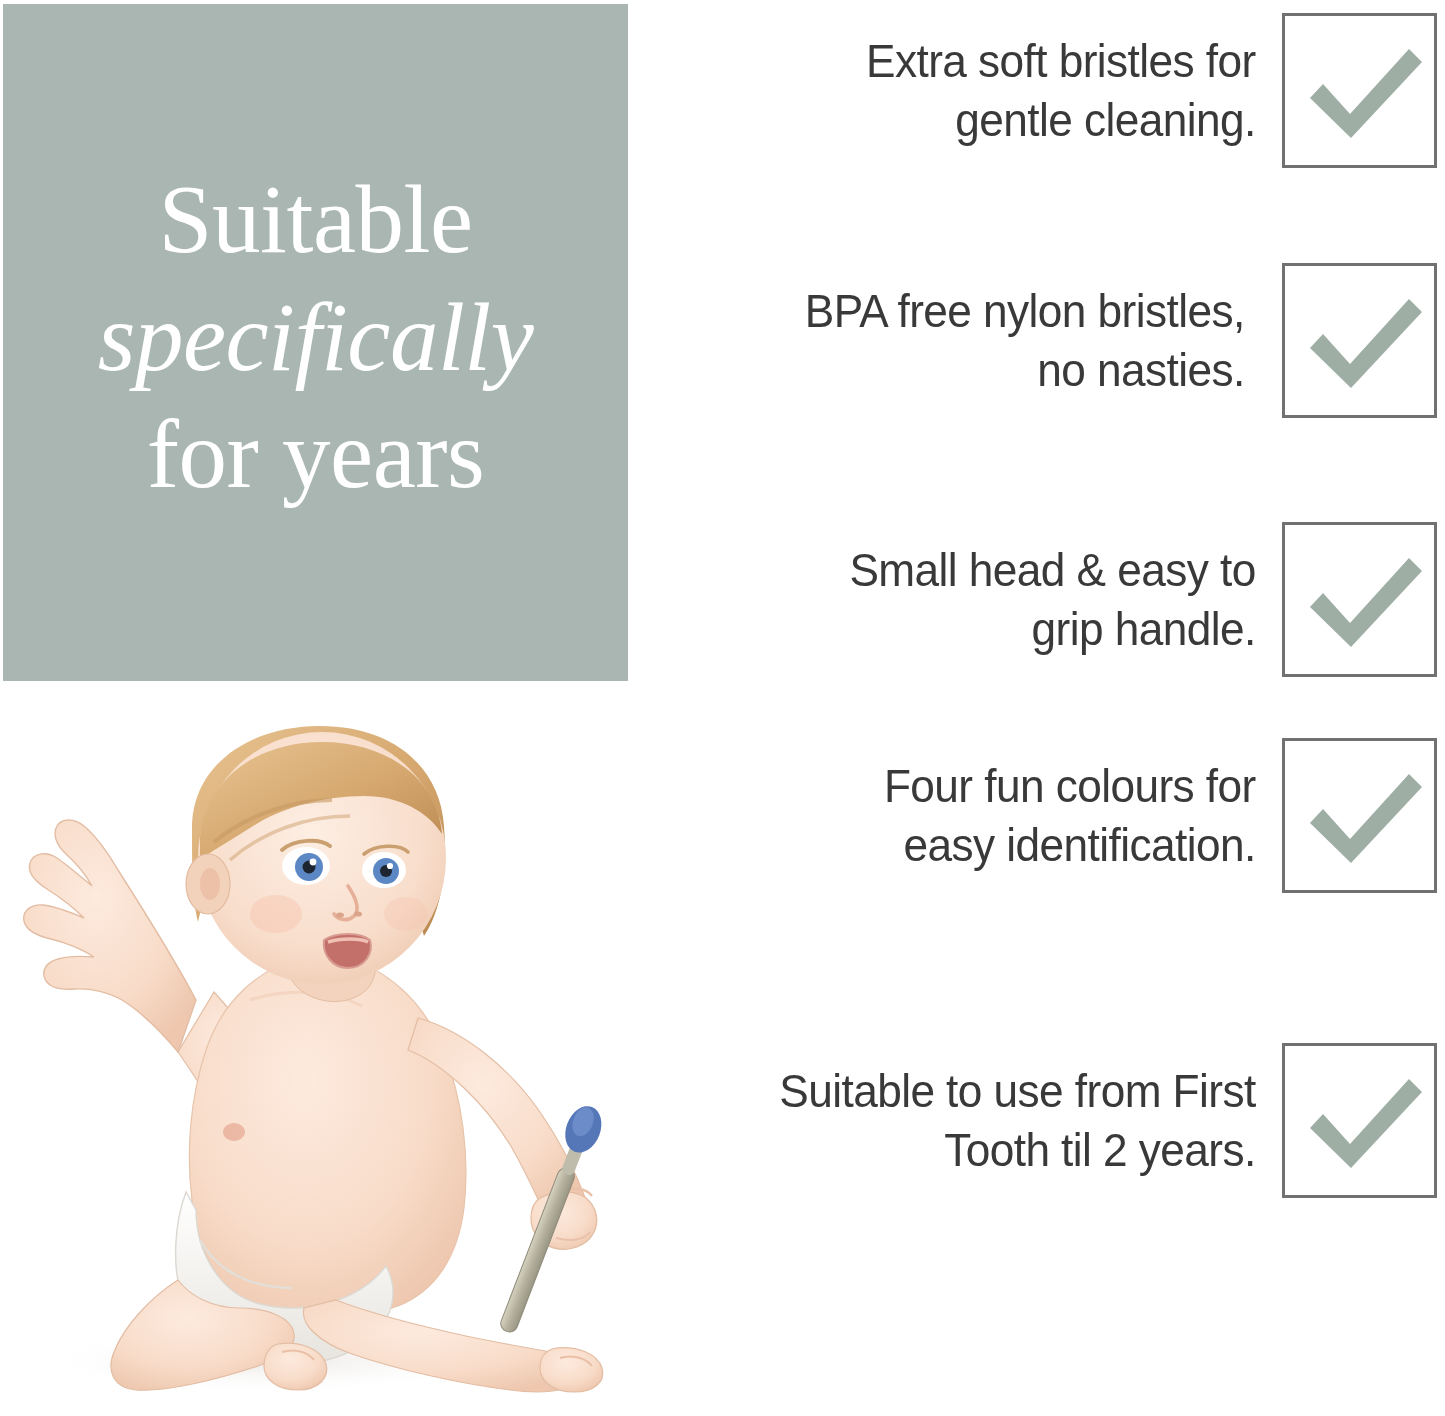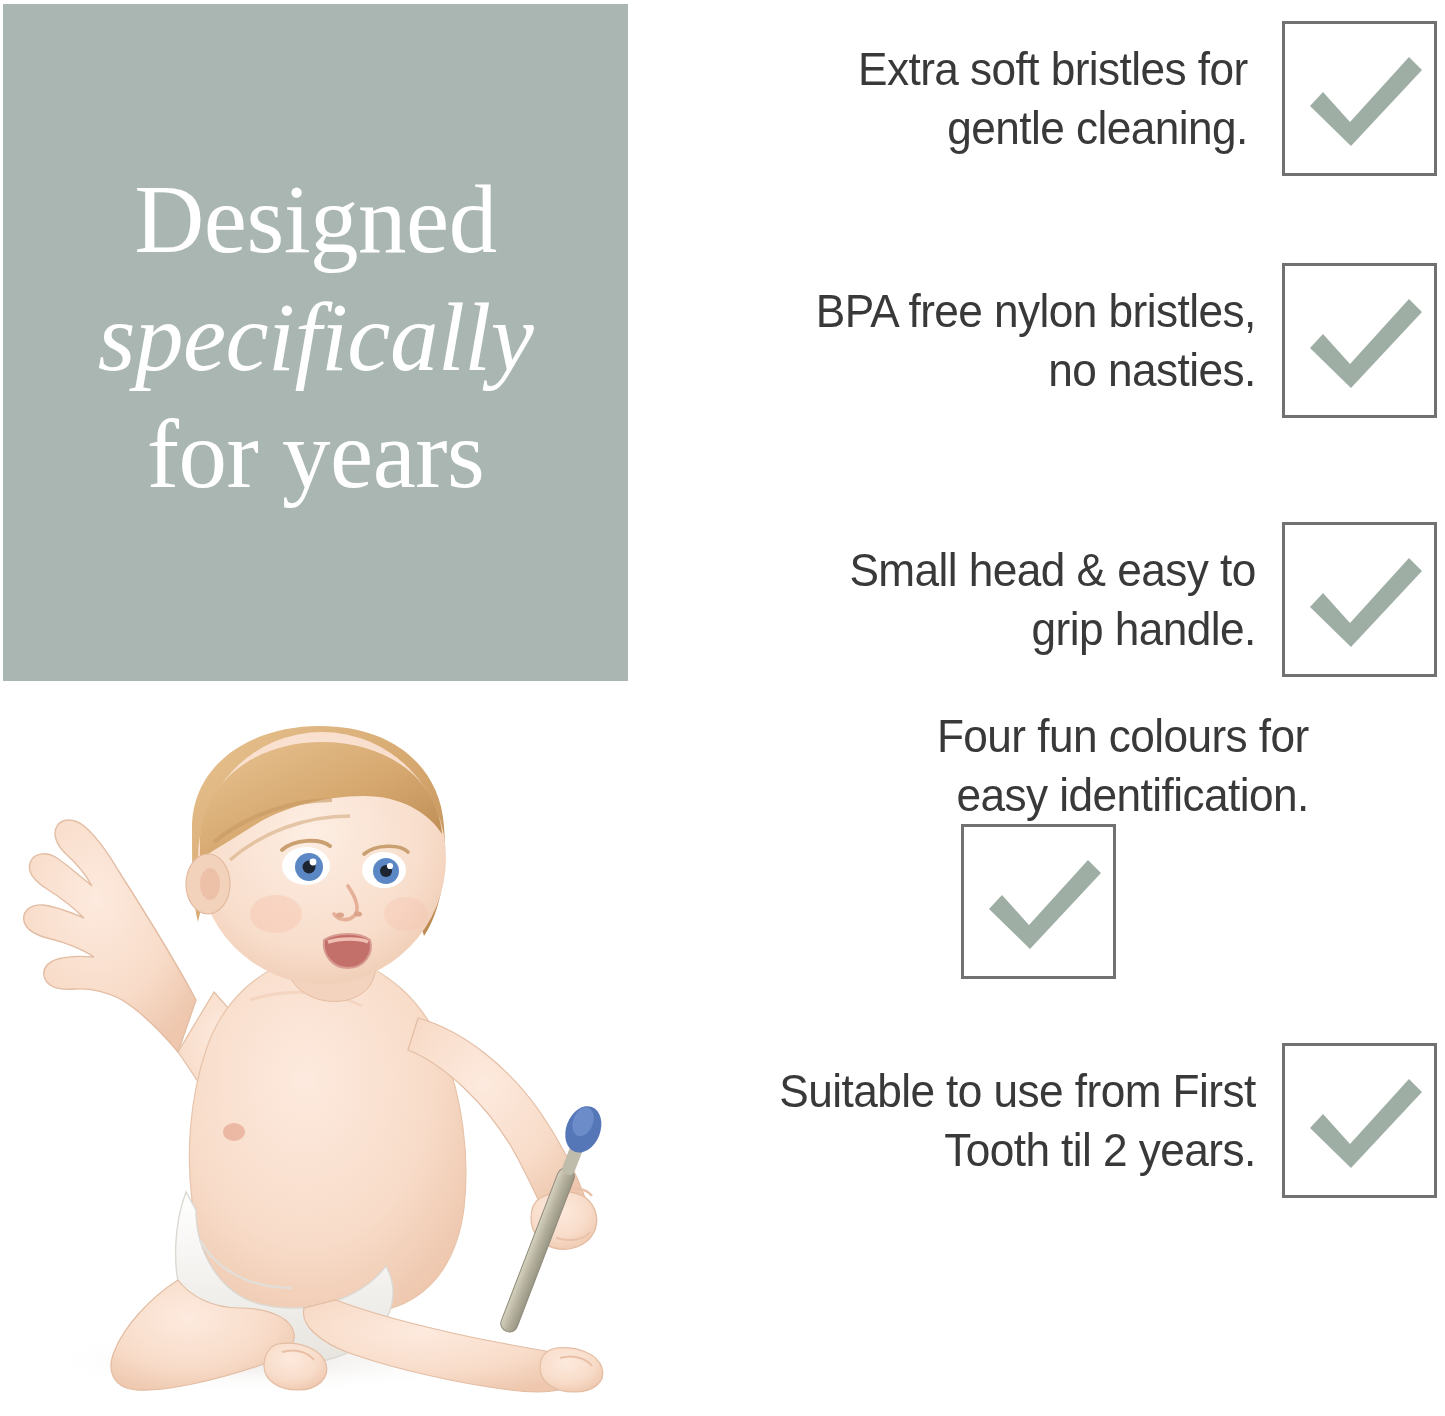--- a/index.html
+++ b/index.html
@@ -76,24 +76,24 @@
 
   .feature-row {
     position:absolute;
     left:0;
     width:805px;
     height:156px;
     display:flex;
     align-items:center;
     justify-content:flex-end;
   }
-  .feature-row.r1 { top:20px;gap:8px; }
-  .feature-row.r2 { top:262px; }
+  .feature-row.r1 { top:12px; }
+  .feature-row.r2 { top:262px;gap:11px; }
   .feature-row.r3 { top:521px;align-items:center; }
-  .feature-row.r4 { top:823px;flex-direction:column; }
+  .feature-row.r4 { top:737px; }
   .feature-row.r5 { top:1042px; }
 
   .feature-text {
     flex:0 0 auto;
     width:585px;
     padding-right:28px;
     text-align:right;
     font-family:"Liberation Sans", "DejaVu Sans", sans-serif;
     font-size:47px;
     line-height:1.26;
@@ -124,21 +124,21 @@
 </style>
 </head>
 <body>
 
 <div id="infographic">
 
   <div class="left-column">
 
     <div class="hero-panel">
       <div class="hero-heading">
-        <span class="hl hl-1">Designed</span>
+        <span class="hl hl-1">Suitable</span>
         <span class="hl hl-2">specifically</span>
         <span class="hl hl-3">for years</span>
       </div>
     </div>
 
     <div class="photo-area">
       <svg width="632" height="716" viewBox="0 0 632 716" xmlns="http://www.w3.org/2000/svg" aria-hidden="true">
         <defs>
           <radialGradient id="skinGrad" cx="42%" cy="34%" r="72%">
             <stop offset="0%" stop-color="#fdeade"></stop>

